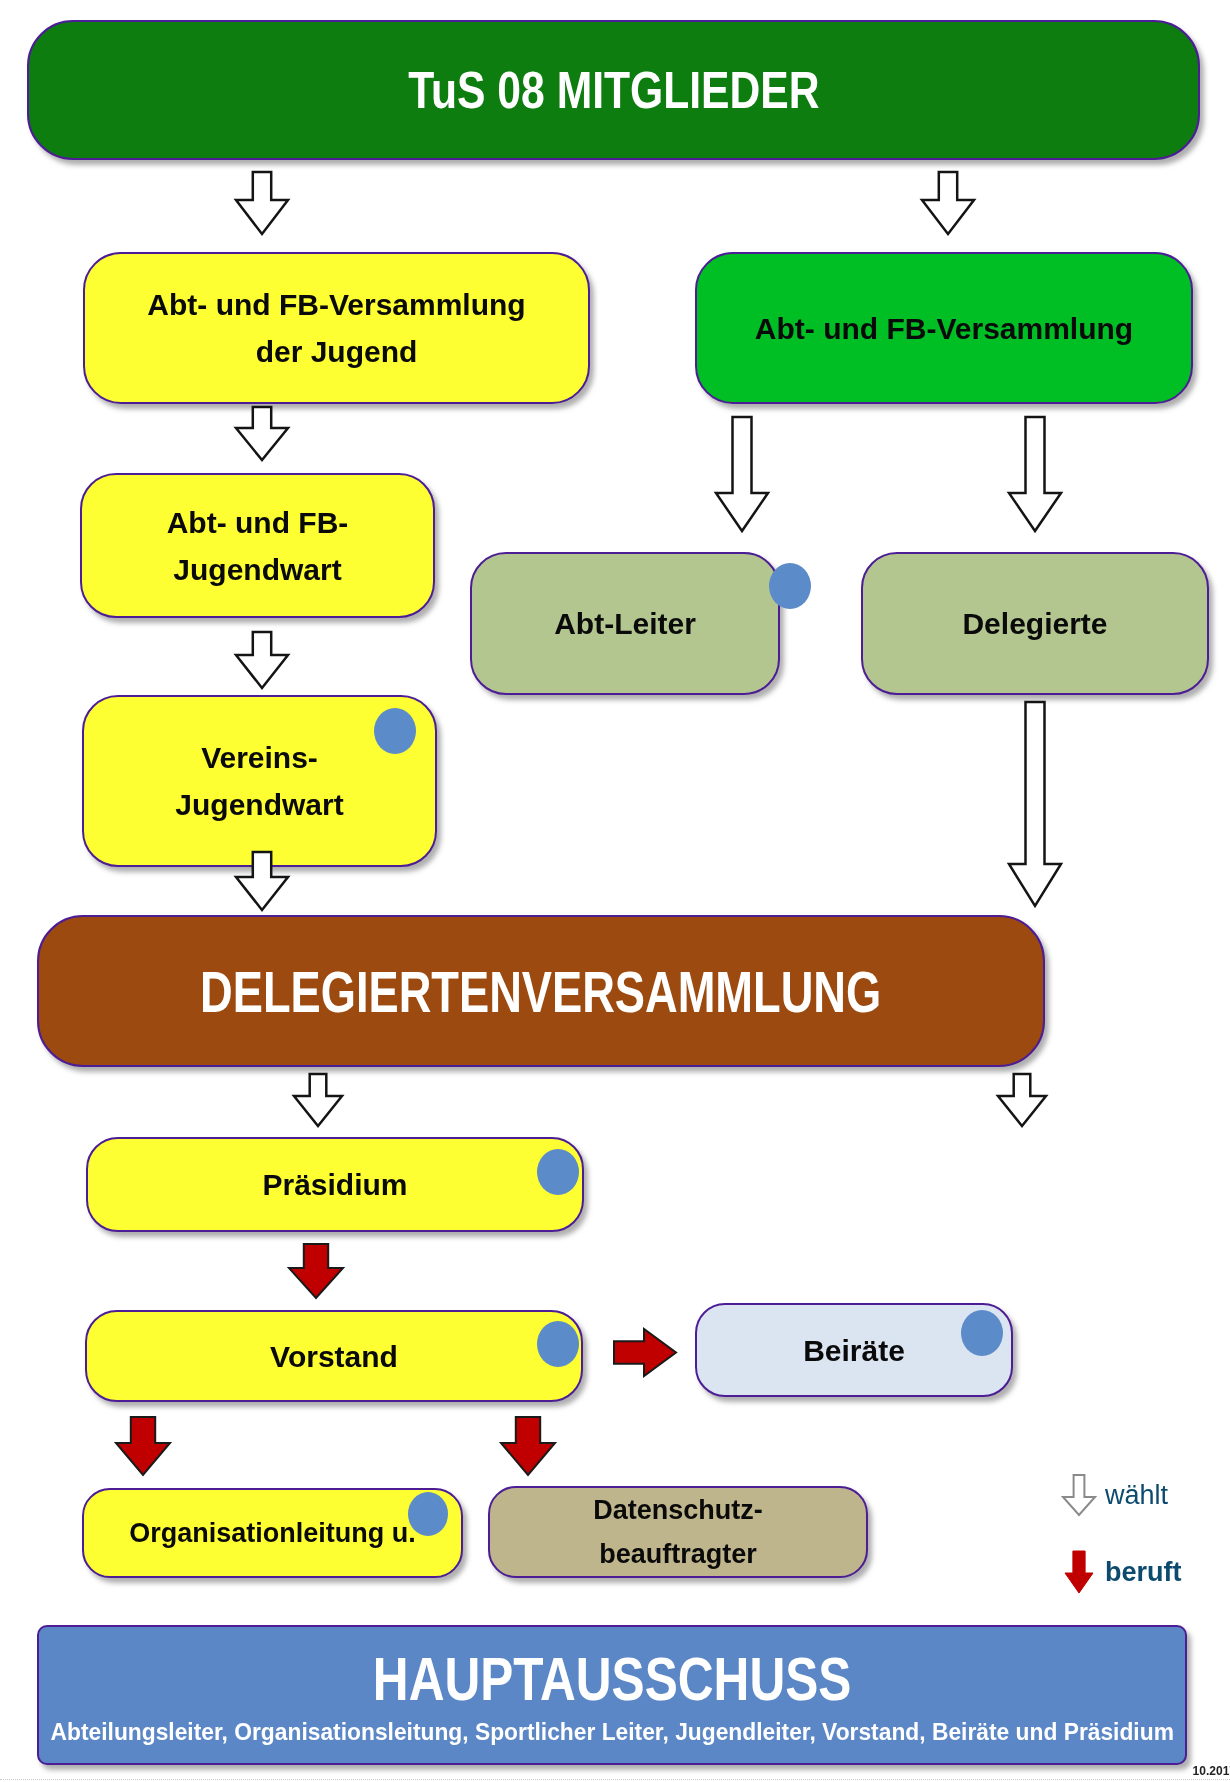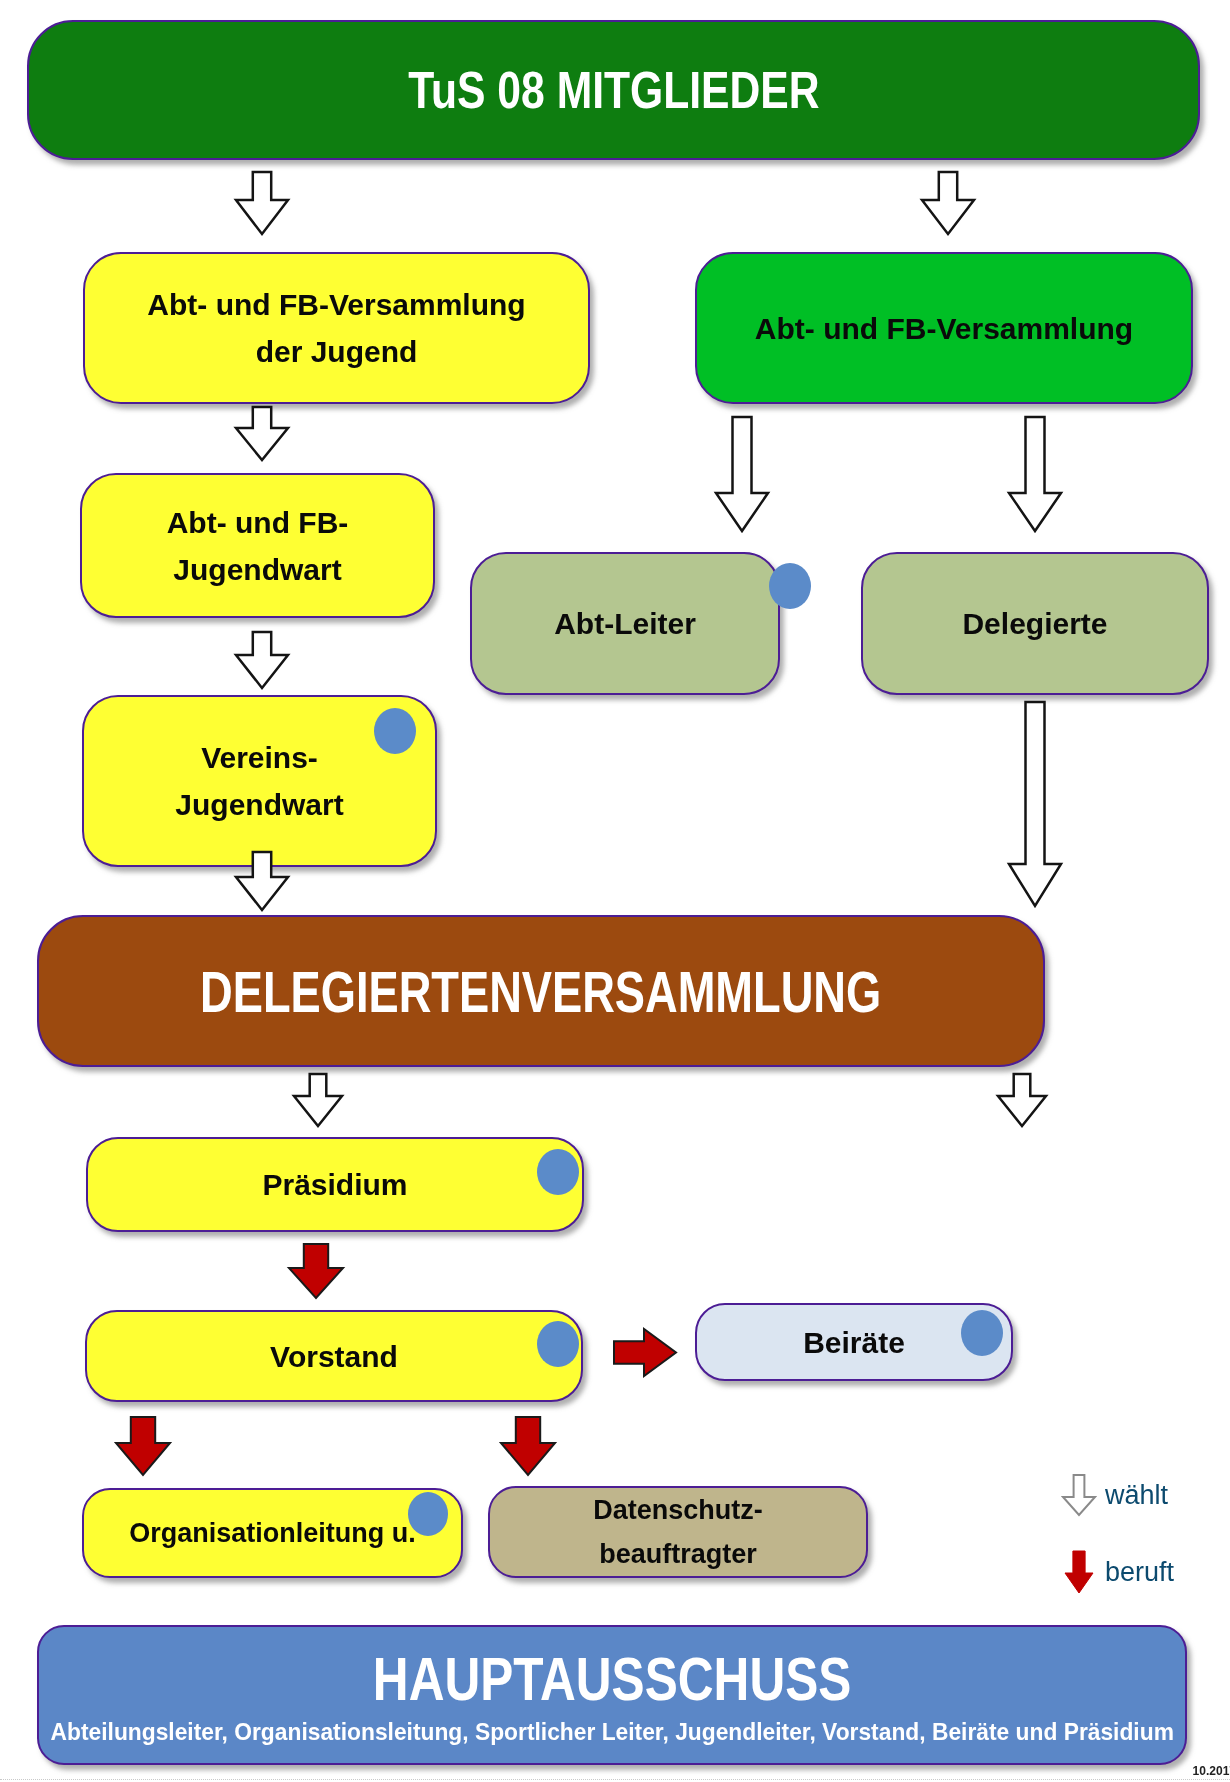--- a/index.html
+++ b/index.html
@@ -136,21 +136,21 @@
     <span class="ln">Vorstand</span>
   </div>
   <div class="dot" style="left: 537px; top: 1321px; width: 42px; height: 46px; background-color: rgb(91, 139, 201);"></div>
 
   <div class="arw" style="left:612px;top:1327px;width:66px;height:51px;">
       <svg width="66" height="51" style="overflow:visible;display:block">
         <polygon points="2.0,14.3 32.0,14.3 32.0,2.0 64.0,25.5 32.0,49.0 32.0,36.7 2.0,36.7" fill="#c00000" stroke="#1a1a1a" stroke-width="2" stroke-linejoin="miter"></polygon>
       </svg>
     </div>
 
-  <div class="node lbl30" style="left: 695px; top: 1303px; width: 318px; height: 78px; border-radius: 30px; background-color: rgb(219, 229, 241);">
+  <div class="node lbl30" style="left: 695px; top: 1303px; width: 318px; height: 94px; border-radius: 30px; background-color: rgb(219, 229, 241);">
     <span class="ln">Beiräte</span>
   </div>
   <div class="dot" style="left: 961px; top: 1310px; width: 42px; height: 46px; background-color: rgb(91, 139, 201);"></div>
 
   <div class="arw" style="left:114px;top:1415px;width:58px;height:62px;">
       <svg width="58" height="62" style="overflow:visible;display:block">
         <polygon points="16.8,2.0 41.2,2.0 41.2,28.0 56.0,28.0 29.0,60.0 2.0,28.0 16.8,28.0" fill="#c00000" stroke="#1a1a1a" stroke-width="2" stroke-linejoin="miter"></polygon>
       </svg>
     </div>
   <div class="arw" style="left:499px;top:1415px;width:58px;height:62px;">
@@ -176,25 +176,25 @@
     </div>
   <div class="legend-lbl" style="left:1105px;top:1473px;height:44px;">
     <span>wählt</span>
   </div>
 
   <div class="arw" style="left:1063px;top:1549px;width:32px;height:46px;">
       <svg width="32" height="46" style="overflow:visible;display:block">
         <polygon points="9.9,2.0 22.1,2.0 22.1,24.0 30.0,24.0 16.0,44.0 2.0,24.0 9.9,24.0" fill="#c00000" stroke="#c00000" stroke-width="1" stroke-linejoin="miter"></polygon>
       </svg>
     </div>
-  <div class="legend-lbl" style="left:1105px;top:1549px;height:46px;">
+  <div class="legend-lbl" style="left:1105px;top:1549px;height:46px;font-weight:bold;">
     <span>beruft</span>
   </div>
 
-  <div class="node" style="left: 37px; top: 1625px; width: 1150px; height: 140px; border-radius: 27px; justify-content: flex-start; padding-top: 16px; background-color: rgb(91, 135, 199); align-items: center;">
+  <div class="node" style="left: 37px; top: 1625px; width: 1150px; height: 140px; border-radius: 10px; justify-content: flex-start; padding-top: 16px; background-color: rgb(91, 135, 199); align-items: center;">
     <span class="big-title" style="font-size:62px;line-height:72px;transform:scaleX(.8);">HAUPTAUSSCHUSS</span>
     <span class="big-title" style="font-size:24px;line-height:34px;transform:scaleX(.95);">Abteilungsleiter, Organisationsleitung, Sportlicher Leiter, Jugendleiter, Vorstand, Beiräte und Präsidium</span>
   </div>
 
   <div id="footer-date" style="left:1140px;top:1764px;width:96px;text-align:right;">
     <span>10.2017</span>
   </div>
   <div id="bottom-rule"></div>
 
 </div>

